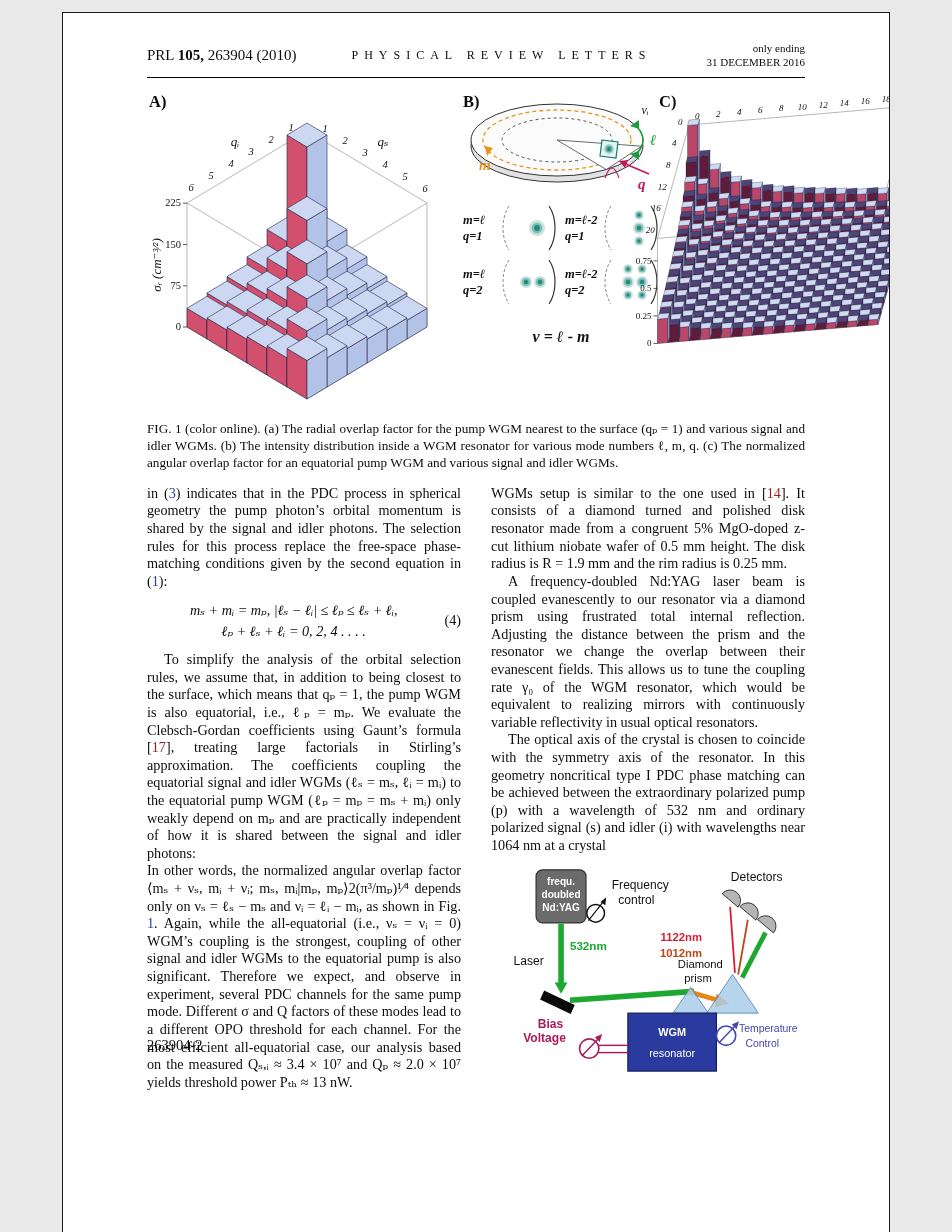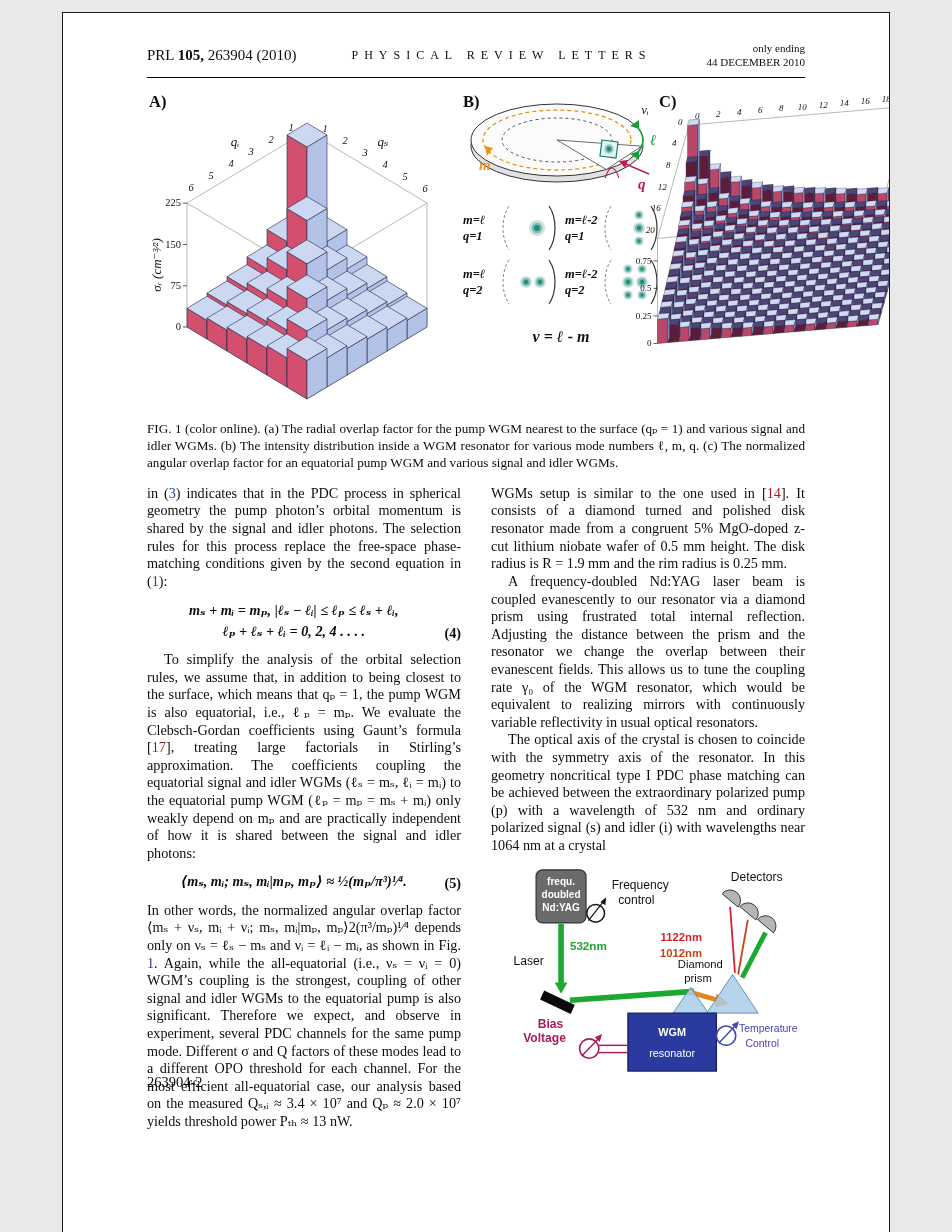--- a/index.html
+++ b/index.html
@@ -25,21 +25,21 @@
   .plabel{position:absolute;top:2px;font-weight:bold;font-size:16.5px;}
   .caption{font-size:13.2px;line-height:1.32;text-align:justify;margin:8px 0 0 0;}
 
   
   .cols{display:flex;gap:30px;margin-top:13px;}
   .col{flex:1;min-width:0;font-size:14.2px;line-height:1.24;text-align:justify;}
   .body-para{margin:0;}
   .body-para.indent{text-indent:17px;}
   .ref-blue{color:#2a3d9e;}
   .ref-red{color:#9e1a1a;}
-  .eq{display:flex;align-items:flex-end;margin:9px 0;font-weight:bold;}
+  .eq{display:flex;align-items:center;margin:9px 0;}
   .eq-lines{flex:1;text-align:center;font-style:italic;line-height:1.5;}
   .eq-num{font-style:normal;padding-left:4px;}
 
   
   .fig2{margin:10px 0 0 0;}
   .fig2 svg{display:block;width:100%;height:auto;}
   .fig2 .caption{margin-top:6px;}
   .sans-svg text{font-family:"Liberation Sans","DejaVu Sans",sans-serif;}
   svg text{font-family:"Liberation Serif","DejaVu Serif",serif;}
 
@@ -49,21 +49,21 @@
 <body>
 
 <div class="page">
   <div class="content">
 
     <header class="hdr">
       <div class="hdr-left"><span>PRL </span><b>105,</b><span> 263904 (2010)</span></div>
       <div class="hdr-center">PHYSICAL REVIEW LETTERS</div>
       <div class="hdr-right">
         <div>only ending</div>
-        <div>44 DECEMBER 2010</div>
+        <div>31 DECEMBER 2016</div>
       </div>
     </header>
 
     <section class="fig1">
       <span class="plabel" style="left:2px">A)</span>
       <span class="plabel" style="left:316px">B)</span>
       <span class="plabel" style="left:512px">C)</span>
       <svg id="chartA" width="305" height="318" viewBox="0 0 305 318">
           <line x1="160.0" y1="165.0" x2="40.0" y2="237.0" stroke="#9a9a9a" stroke-width="0.7"></line>
           <line x1="160.0" y1="165.0" x2="280.0" y2="237.0" stroke="#9a9a9a" stroke-width="0.7"></line>
@@ -1658,26 +1658,20 @@
       <div class="col" id="col-left">
           <p class="body-para"><span>in (</span><span class="ref-blue">3</span><span>) indicates that in the PDC process in spherical geometry the pump photon’s orbital momentum is shared by the signal and idler photons. The selection rules for this process replace the free-space phase-matching conditions given by the second equation in (</span><span class="ref-blue">1</span><span>):</span></p>
           <div class="eq">
             <div class="eq-lines">
               <div>mₛ + mᵢ = mₚ,  |ℓₛ − ℓᵢ| ≤ ℓₚ ≤ ℓₛ + ℓᵢ,</div>
               <div>ℓₚ + ℓₛ + ℓᵢ = 0, 2, 4 . . . .</div>
             </div>
             <span class="eq-num">(4)</span>
           </div>
           <p class="body-para indent"><span>To simplify the analysis of the orbital selection rules, we assume that, in addition to being closest to the surface, which means that qₚ = 1, the pump WGM is also equatorial, i.e., ℓₚ = mₚ. We evaluate the Clebsch-Gordan coefficients using Gaunt’s formula [</span><span class="ref-red">17</span><span>], treating large factorials in Stirling’s approximation. The coefficients coupling the equatorial signal and idler WGMs (ℓₛ = mₛ, ℓᵢ = mᵢ) to the equatorial pump WGM (ℓₚ = mₚ = mₛ + mᵢ) only weakly depend on mₚ and are practically independent of how it is shared between the signal and idler photons:</span></p>
-          <div class="eq">
-            <div class="eq-lines">
-              <div>⟨mₛ, mᵢ; mₛ, mᵢ|mₚ, mₚ⟩ ≈ ½(mₚ/π³)¹⁄⁴.</div>
-            </div>
-            <span class="eq-num">(5)</span>
-          </div>
           <p class="body-para"><span>In other words, the normalized angular overlap factor ⟨mₛ + νₛ, mᵢ + νᵢ; mₛ, mᵢ|mₚ, mₚ⟩2(π³/mₚ)¹⁄⁴ depends only on νₛ = ℓₛ − mₛ and νᵢ = ℓᵢ − mᵢ, as shown in Fig. </span><span class="ref-blue">1</span><span>. Again, while the all-equatorial (i.e., νₛ = νᵢ = 0) WGM’s coupling is the strongest, coupling of other signal and idler WGMs to the equatorial pump is also significant. Therefore we expect, and observe in experiment, several PDC channels for the same pump mode. Different σ and Q factors of these modes lead to a different OPO threshold for each channel. For the most efficient all-equatorial case, our analysis based on the measured Qₛ,ᵢ ≈ 3.4 × 10⁷ and Qₚ ≈ 2.0 × 10⁷ yields threshold power Pₜₕ ≈ 13 nW.</span></p>
         </div>
       <div class="col" id="col-right">
         <div id="col-right-paras">
             <p class="body-para"><span>WGMs setup is similar to the one used in [</span><span class="ref-red">14</span><span>]. It consists of a diamond turned and polished disk resonator made from a congruent 5% MgO-doped z-cut lithium niobate wafer of 0.5 mm height. The disk radius is R = 1.9 mm and the rim radius is 0.25 mm.</span></p>
             <p class="body-para indent"><span>A frequency-doubled Nd:YAG laser beam is coupled evanescently to our resonator via a diamond prism using frustrated total internal reflection. Adjusting the distance between the prism and the resonator we change the overlap between their evanescent fields. This allows us to tune the coupling rate γ₀ of the WGM resonator, which would be equivalent to realizing mirrors with continuously variable reflectivity in usual optical resonators.</span></p>
             <p class="body-para indent"><span>The optical axis of the crystal is chosen to coincide with the symmetry axis of the resonator. In this geometry noncritical type I PDC phase matching can be achieved between the extraordinary polarized pump (p) with a wavelength of 532 nm and ordinary polarized signal (s) and idler (i) with wavelengths near 1064 nm at a crystal</span></p>
           </div>
         <figure class="fig2" style="margin-left:0;margin-right:0;">
           <svg id="fig2svg" class="sans-svg" viewBox="0 0 390 285">

